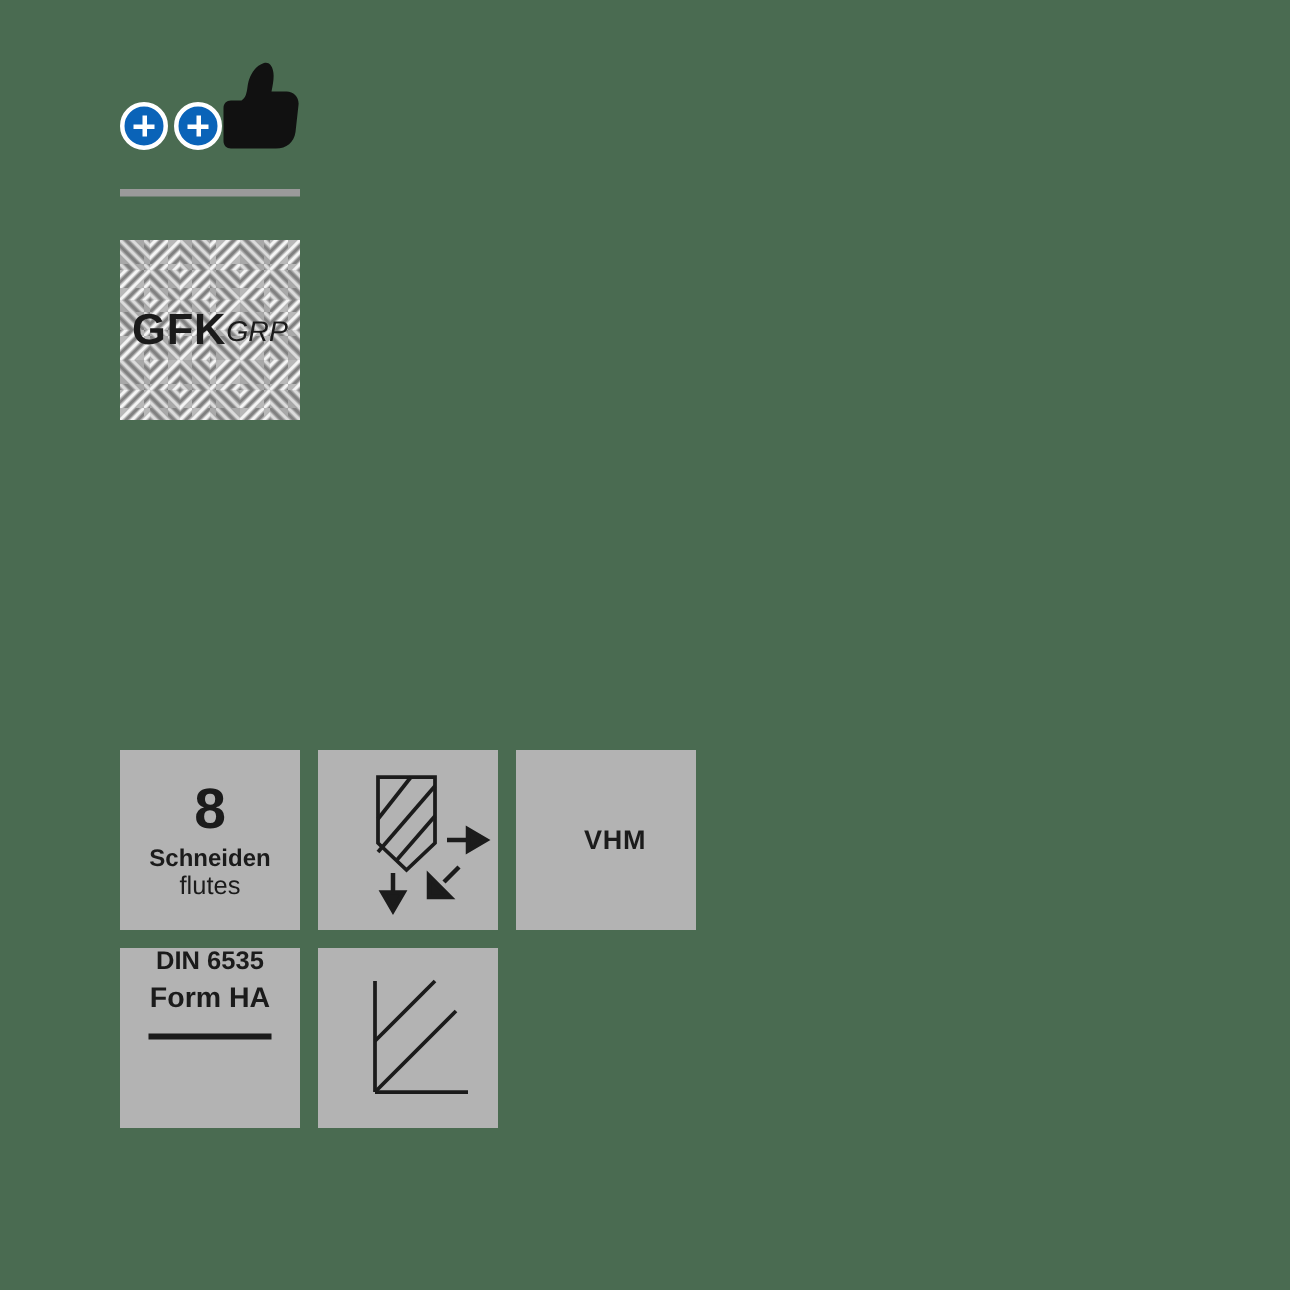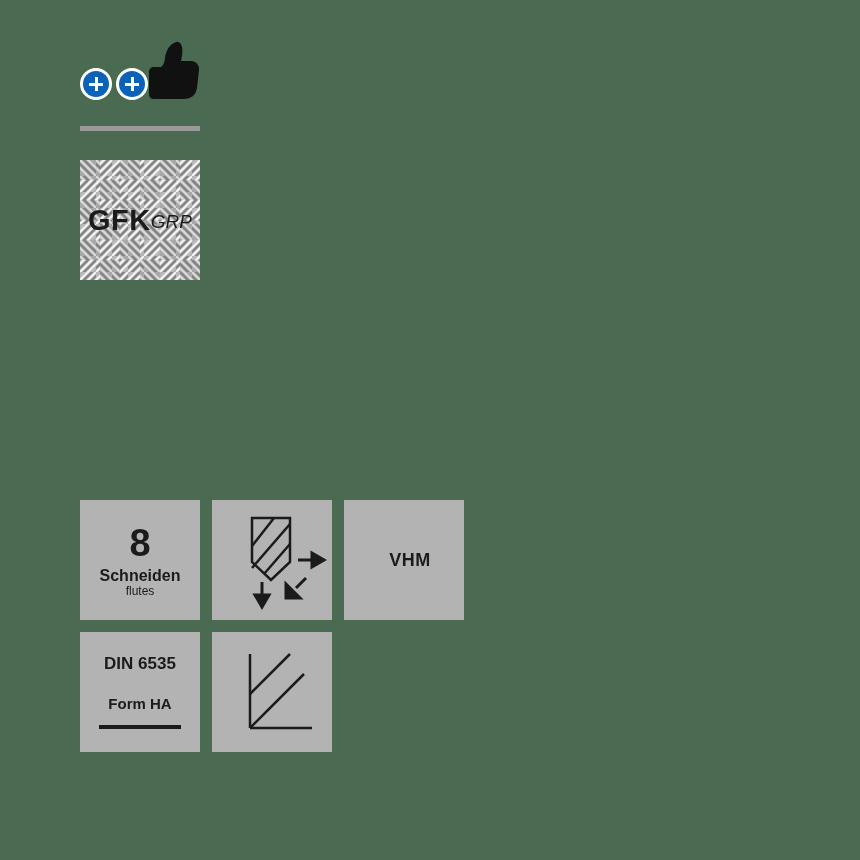--- a/index.html
+++ b/index.html
@@ -145,21 +145,21 @@
     font-weight: bold;
     color: #1b1b1b;
     margin-bottom: 6px;
   }
   .flutes-de {
     font-size: 16px;
     font-weight: bold;
     color: #1b1b1b;
   }
   .flutes-en {
-    font-size: 12px;
+    font-size: 17px;
     color: #1b1b1b;
     margin-top: 1px;
   }
 
   .tile-direction {
     left: 212px;
     top: 500px;
   }
 
   .tile-carbide {
@@ -176,33 +176,33 @@
     color: #1b1b1b;
     letter-spacing: 0.5px;
   }
 
   .tile-din {
     left: 80px;
     top: 632px;
     display: flex;
     flex-direction: column;
     align-items: center;
-    justify-content: center;
+    justify-content: flex-start;
     line-height: 1;
   }
   .din-main {
     font-size: 17px;
     font-weight: bold;
     color: #1b1b1b;
   }
   .din-sub {
-    font-size: 15px;
-    font-weight: bold;
-    color: #1b1b1b;
-    margin-top: 24px;
+    font-size: 19px;
+    font-weight: bold;
+    color: #1b1b1b;
+    margin-top: 7px;
   }
   .din-rule {
     width: 82px;
     height: 4px;
     background: #1b1b1b;
     margin-top: 14px;
   }
 
   .tile-angle {
     left: 212px;

